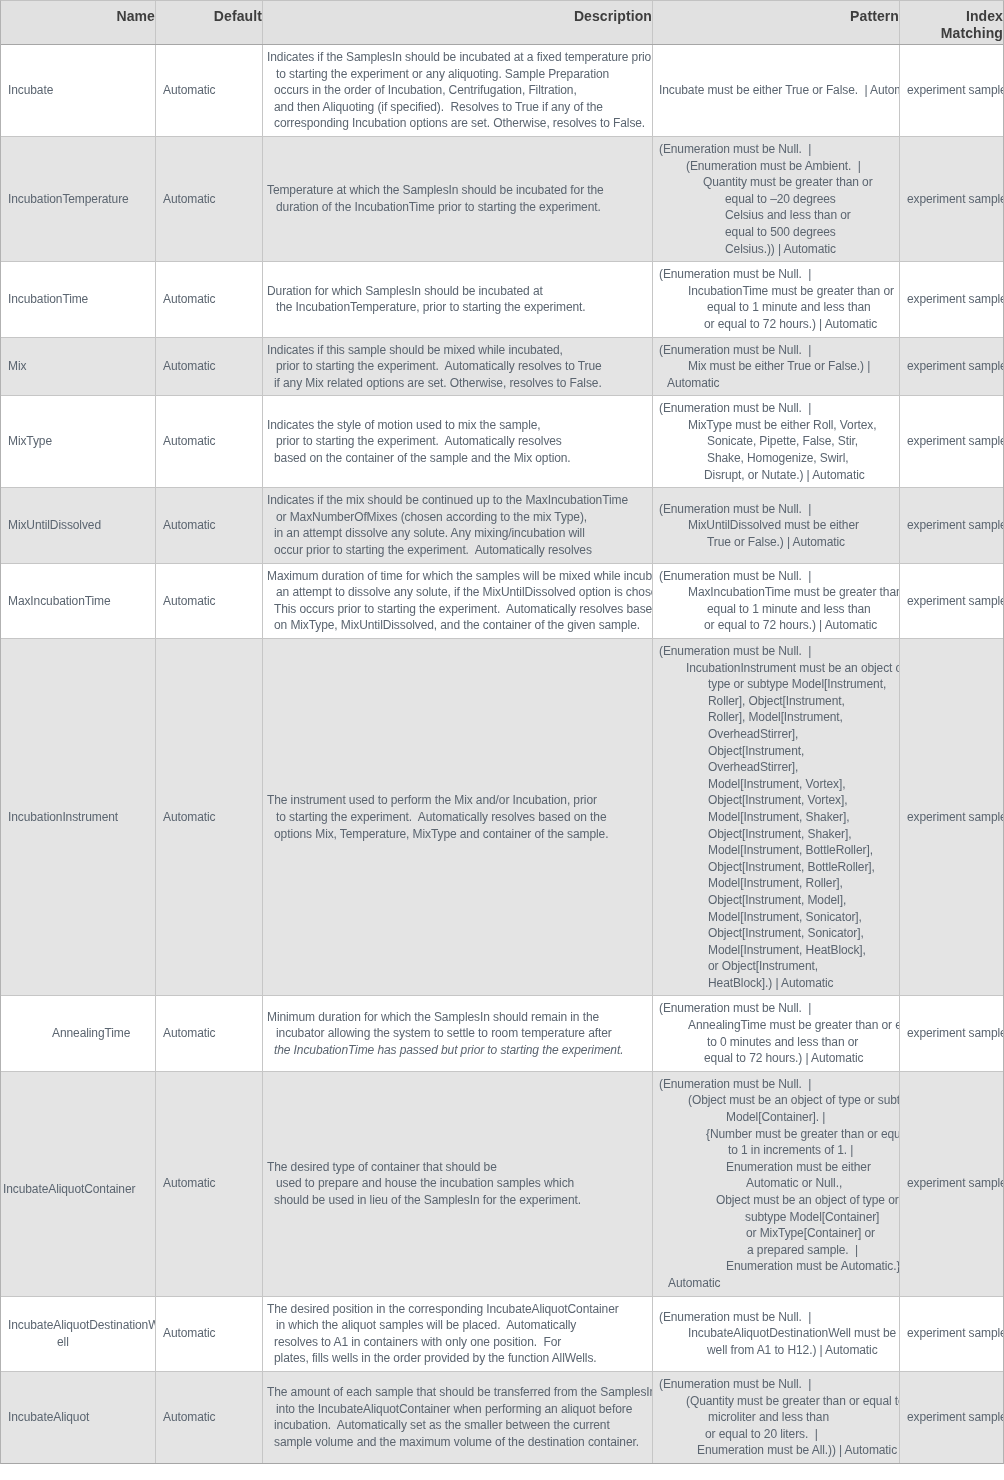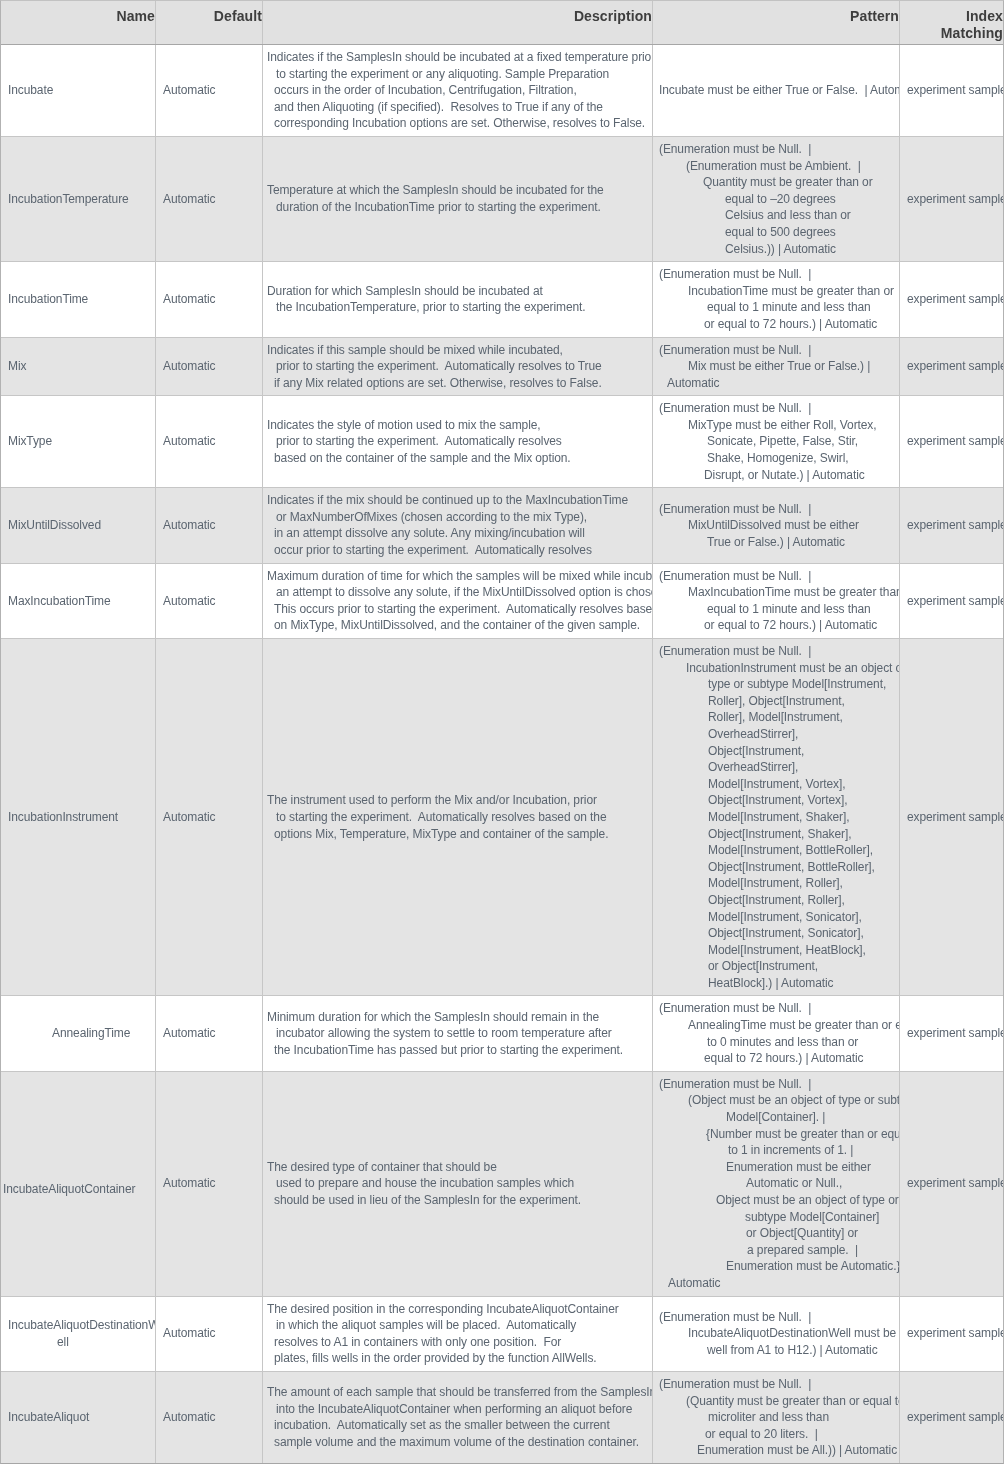--- a/index.html
+++ b/index.html
@@ -253,42 +253,42 @@
         <div class="line" style="padding-left: 55px;">OverheadStirrer],</div>
         <div class="line" style="padding-left: 55px;">Object[Instrument,</div>
         <div class="line" style="padding-left: 55px;">OverheadStirrer],</div>
         <div class="line" style="padding-left: 55px;">Model[Instrument, Vortex],</div>
         <div class="line" style="padding-left: 55px;">Object[Instrument, Vortex],</div>
         <div class="line" style="padding-left: 55px;">Model[Instrument, Shaker],</div>
         <div class="line" style="padding-left: 55px;">Object[Instrument, Shaker],</div>
         <div class="line" style="padding-left: 55px;">Model[Instrument, BottleRoller],</div>
         <div class="line" style="padding-left: 55px;">Object[Instrument, BottleRoller],</div>
         <div class="line" style="padding-left: 55px;">Model[Instrument, Roller],</div>
-        <div class="line" style="padding-left: 55px;">Object[Instrument, Roller],</div>
+        <div class="line" style="padding-left: 55px;">Object[Instrument, Model],</div>
         <div class="line" style="padding-left: 55px;">Model[Instrument, Sonicator],</div>
         <div class="line" style="padding-left: 55px;">Object[Instrument, Sonicator],</div>
         <div class="line" style="padding-left: 55px;">Model[Instrument, HeatBlock],</div>
         <div class="line" style="padding-left: 55px;">or Object[Instrument,</div>
         <div class="line" style="padding-left: 55px;">HeatBlock].) | Automatic</div>
       </div>
       <div class="cell col-index_matching">
         <div class="line" style="padding-left: 7px;">experiment samples</div>
       </div>
     </div>
     <div class="row">
       <div class="cell col-name">
         <div class="line" style="padding-left: 7px; margin-left: 44px;">AnnealingTime</div>
       </div>
       <div class="cell col-default">
         <div class="line" style="padding-left: 7px;">Automatic</div>
       </div>
       <div class="cell col-description">
         <div class="line" style="padding-left: 4px;">Minimum duration for which the SamplesIn should remain in the</div>
         <div class="line" style="padding-left: 13px;">incubator allowing the system to settle to room temperature after</div>
-        <div class="line" style="padding-left: 11px;">the IncubationTime has passed but prior to starting the experiment.</div>
+        <div class="line" style="padding-left: 11px; font-style: italic;">the IncubationTime has passed but prior to starting the experiment.</div>
       </div>
       <div class="cell col-pattern">
         <div class="line" style="padding-left: 6px;">(Enumeration must be Null.  |</div>
         <div class="line" style="padding-left: 35px;">AnnealingTime must be greater than or equal</div>
         <div class="line" style="padding-left: 54px;">to 0 minutes and less than or</div>
         <div class="line" style="padding-left: 51px;">equal to 72 hours.) | Automatic</div>
       </div>
       <div class="cell col-index_matching">
         <div class="line" style="padding-left: 7px;">experiment samples</div>
       </div>
@@ -308,21 +308,21 @@
       <div class="cell col-pattern">
         <div class="line" style="padding-left: 6px;">(Enumeration must be Null.  |</div>
         <div class="line" style="padding-left: 35px;">(Object must be an object of type or subtype</div>
         <div class="line" style="padding-left: 73px;">Model[Container]. |</div>
         <div class="line" style="padding-left: 53px;">{Number must be greater than or equal</div>
         <div class="line" style="padding-left: 75px;">to 1 in increments of 1. |</div>
         <div class="line" style="padding-left: 73px;">Enumeration must be either</div>
         <div class="line" style="padding-left: 93px;">Automatic or Null.,</div>
         <div class="line" style="padding-left: 63px;">Object must be an object of type or</div>
         <div class="line" style="padding-left: 92px;">subtype Model[Container]</div>
-        <div class="line" style="padding-left: 93px;">or Object[Quantity] or</div>
+        <div class="line" style="padding-left: 93px;">or MixType[Container] or</div>
         <div class="line" style="padding-left: 94px;">a prepared sample.  |</div>
         <div class="line" style="padding-left: 73px;">Enumeration must be Automatic.})) |</div>
         <div class="line" style="padding-left: 15px;">Automatic</div>
       </div>
       <div class="cell col-index_matching">
         <div class="line" style="padding-left: 7px;">experiment samples</div>
       </div>
     </div>
     <div class="row">
       <div class="cell col-name">

